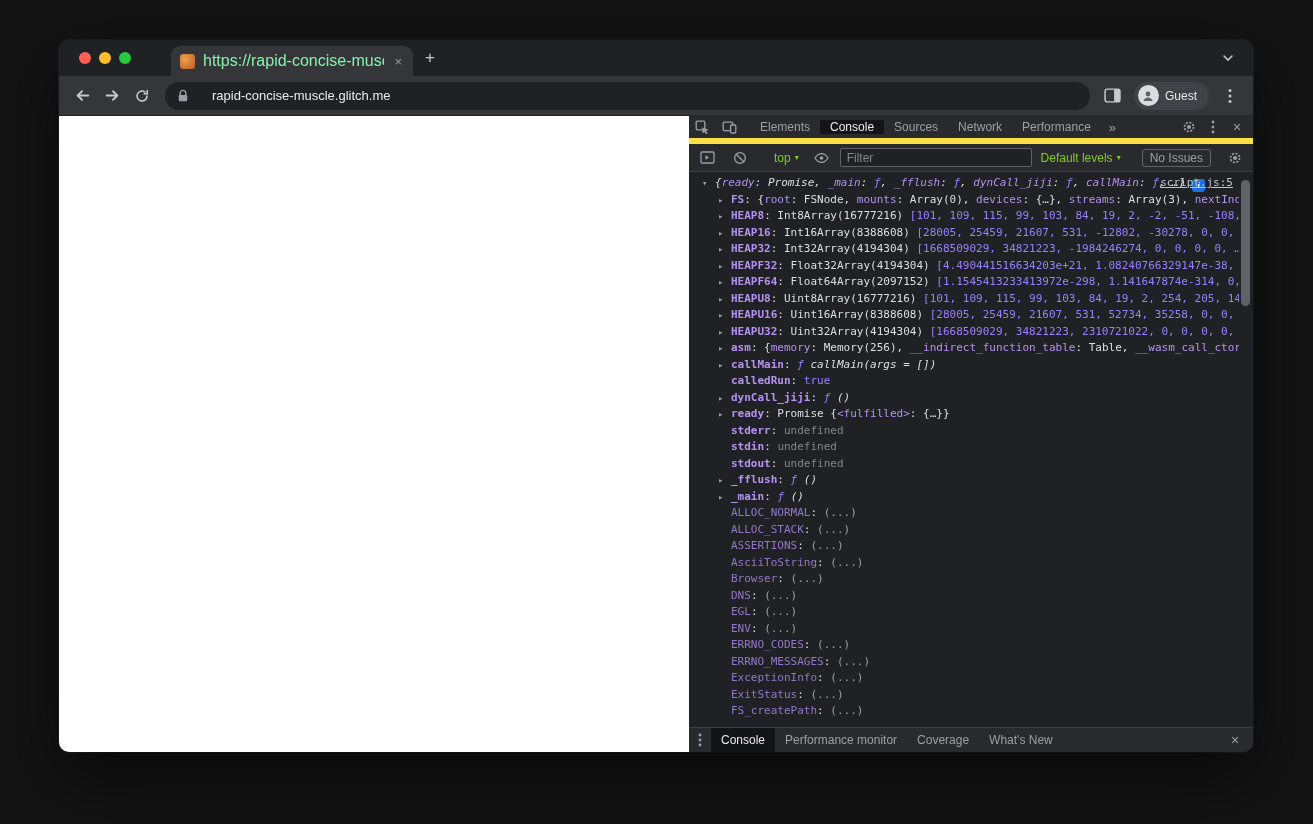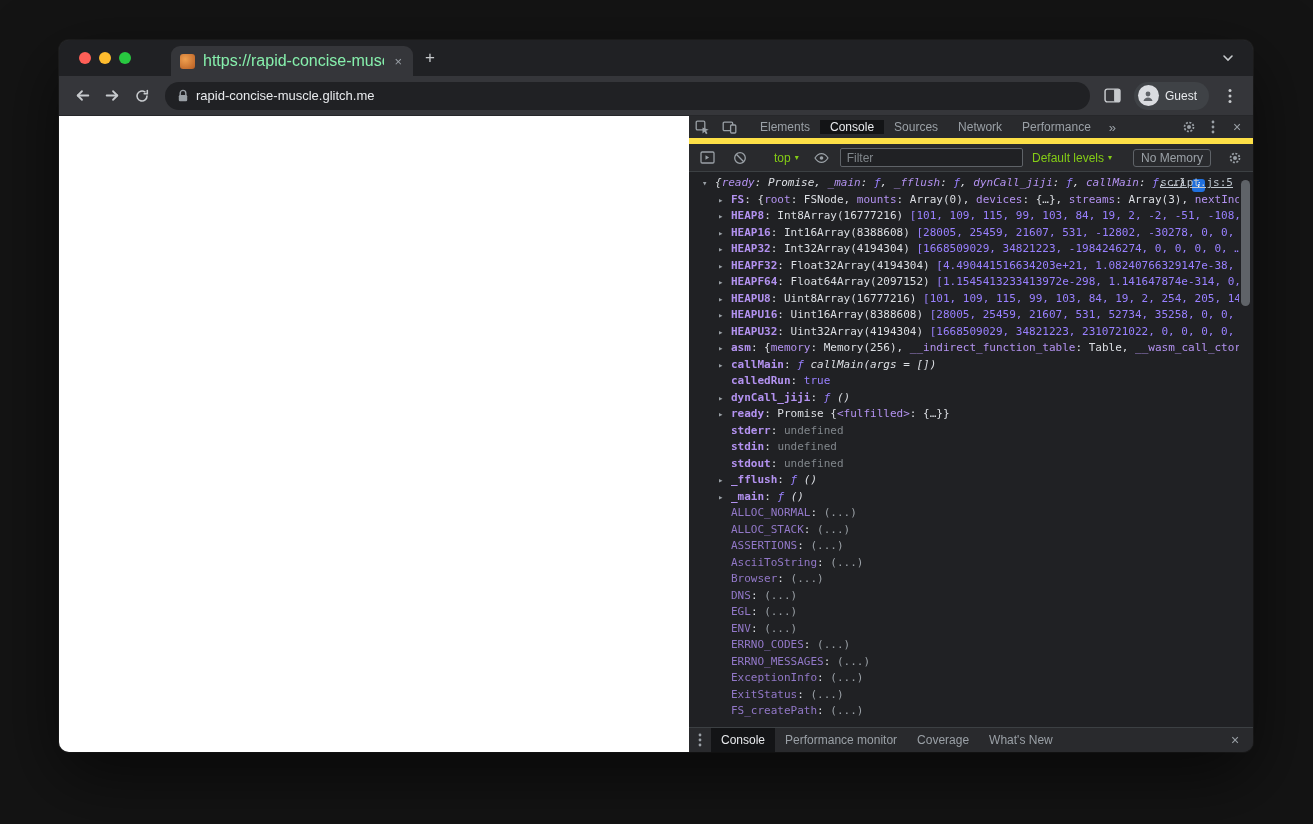--- a/index.html
+++ b/index.html
@@ -20,21 +20,21 @@
   .tab-title { flex:1; font-size:16px; color:#86efac; white-space:nowrap; overflow:hidden; }
   .tab-close { color:#9aa0a6; font-size:13px; line-height:13px; padding:0 2px; cursor:default; }
   .newtab { color:#c7cacd; font-size:17px; padding:0 12px; }
   .strip-spacer { flex:1; }
   .strip-chevron { color:#c7cacd; padding:0 18px; display:flex; align-items:center; }
 
   
   .navbar { height:40px; background:#35363a; display:flex; align-items:center; padding:0 8px; border-bottom:1px solid #26272a; }
   .nav-btn { width:30px; height:30px; display:flex; align-items:center; justify-content:center; color:#c7cacd; flex:none; }
   .omnibox { flex:1; height:28px; background:#202124; border-radius:14px; display:flex; align-items:center;
-             padding:0 12px; gap:7px; margin:0 8px; color:#9aa0a6; }
+             padding:0 12px; gap:23px; margin:0 8px; color:#9aa0a6; }
   .url { font-size:13px; color:#e8eaed; white-space:nowrap; }
   .profile-pill { height:28px; background:#3f4246; border-radius:14px; display:flex; align-items:center; gap:6px;
                   padding:0 12px 0 4px; margin:0 6px; }
   .avatar { width:21px; height:21px; border-radius:50%; background:#dadce0; display:flex; align-items:center; justify-content:center; }
   .profile-label { font-size:12px; color:#e8eaed; }
 
   
   .main { display:flex; height:636px; }
   .page { flex:1; background:#ffffff; }
 
@@ -232,21 +232,21 @@
               <path d="M1 6c1.8-3 3.9-4.4 6.5-4.4S12.2 3 14 6c-1.8 3-3.9 4.4-6.5 4.4S2.8 9 1 6z" fill="none" stroke="currentColor" stroke-width="1.2"></path>
               <circle cx="7.5" cy="6" r="1.8" fill="currentColor"></circle>
             </svg>
         </span>
         <input class="filter-input" placeholder="Filter" style="">
         <span class="dd">
           <span>Default levels</span>
           <span class="caret">▾</span>
         </span>
         <span class="vdiv"></span>
-        <span class="chip">No Memory</span>
+        <span class="chip">No Issues</span>
         <span class="tb-spacer"></span>
         <span class="dt-iconbtn">
           <svg width="14" height="14" viewBox="0 0 14 14" fill="none" stroke="currentColor">
               <circle cx="7" cy="7" r="2" fill="currentColor" stroke="none"></circle>
               <circle cx="7" cy="7" r="4.5" stroke-width="1.7" stroke-dasharray="2 1.5"></circle>
             </svg>
         </span>
       </div>
 
       <div class="console">

